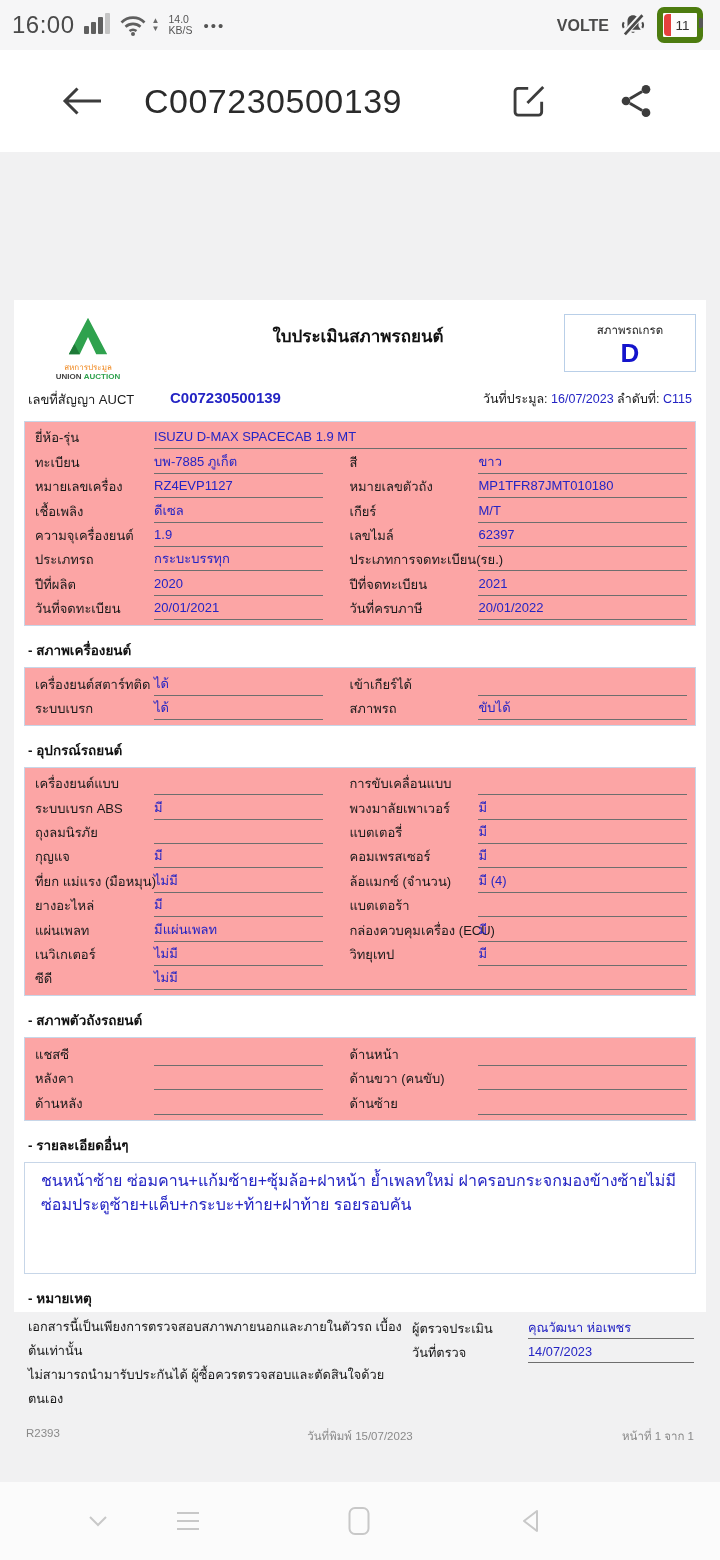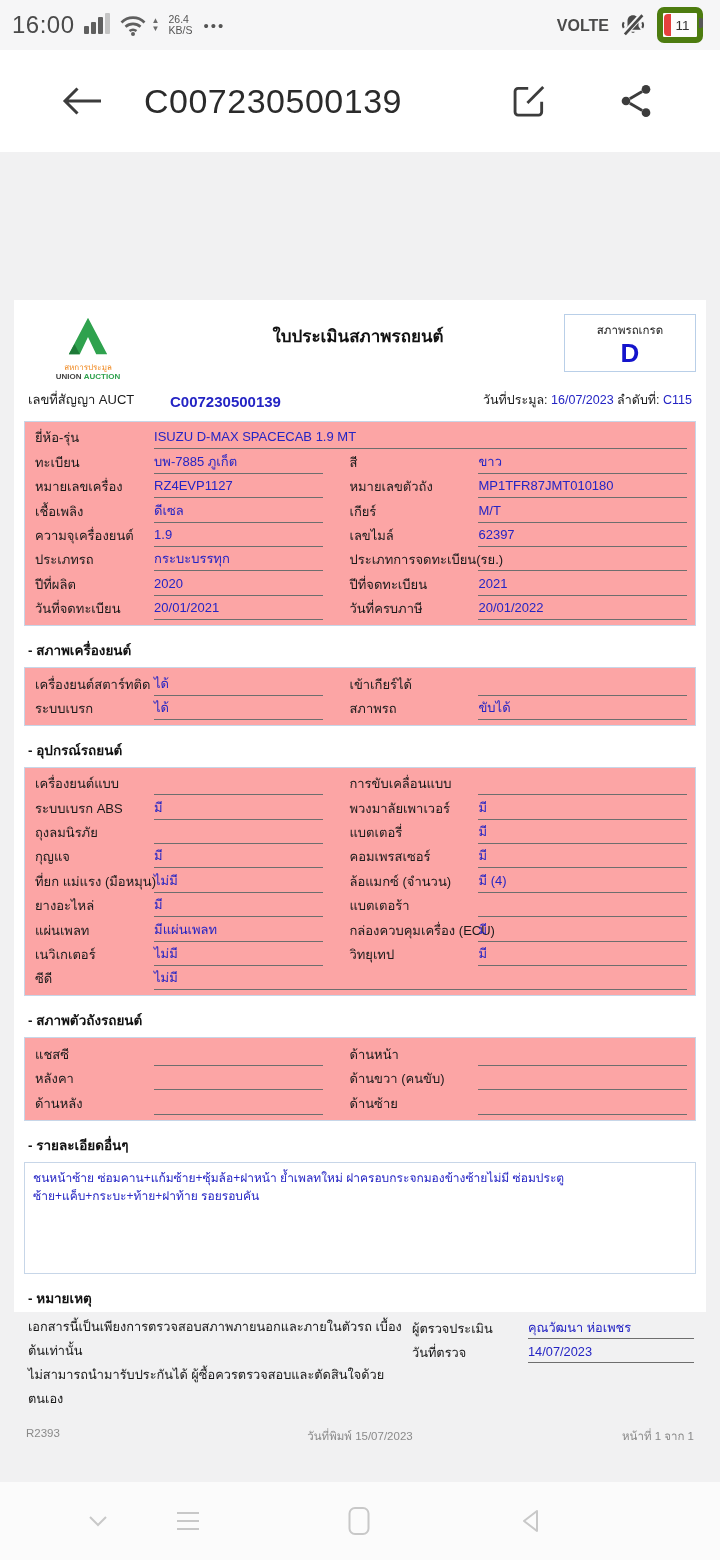--- a/index.html
+++ b/index.html
@@ -40,38 +40,38 @@
   .doc-header { display:flex; align-items:flex-start; }
   .logo { width:128px; text-align:center; padding-top:2px; }
   .logo-t1 { font-size:8px; color:#ef8418; line-height:9px; margin-top:1px;}
   .logo-t2 { font-size:8px; color:#444; font-weight:bold; line-height:9px;}
   .logo-t2 b { color:#2fa24e; }
   .doc-title { flex:1; text-align:center; font-size:17px; font-weight:bold; color:#111; padding-top:8px; }
   .grade-box { width:132px; border:1px solid #b9cfe8; text-align:center; padding:6px 0 4px; background:#fff; }
   .grade-label { font-size:11.5px; color:#222; }
   .grade-value { font-size:26px; font-weight:bold; color:#1414cc; line-height:28px; }
 
-  .contract-row { display:flex; align-items:flex-end; margin-top:8px; padding:0 4px; }
+  .contract-row { display:flex; align-items:flex-start; margin-top:8px; padding:0 4px; }
   .c-label { font-size:13px; color:#1a1a1a; width:142px; }
   .c-value { font-size:15px; font-weight:bold; color:#2424c4; }
   .c-right { margin-left:auto; font-size:12.5px; color:#1a1a1a; }
   .blue { color:#2424c4; }
 
   .section-header { font-size:13.5px; font-weight:bold; color:#111; margin:13px 0 6px 4px; }
   .info-box { border:1px solid #c7d6e8; background:#fca5a5; padding:3px 8px 5px 0; margin-top:11px; }
   .info-box.tight { margin-top:0; }
   .trow { display:grid; grid-template-columns:19.5% 28% 21% 31.5%; min-height:24.4px; align-items:end; }
   .tlabel { font-size:13px; color:#1a1a1a; padding-left:10px; white-space:nowrap; line-height:22px; }
   .tvalue { font-size:13px; color:#2424c4; border-bottom:1px solid #6e6e6e; margin-right:16px;
     line-height:22px; min-height:23px; white-space:nowrap; }
   .tvalue:last-child { margin-right:0; }
   .tvalue.tspan { grid-column:2 / 5; }
 
-  .details-box { border:1px solid #c7d6e8; min-height:112px; padding:6px 8px; margin-top:0;
-    font-size:12px; color:#2424c4; line-height:1.55; }
+  .details-box { border:1px solid #c7d6e8; min-height:112px; padding:6px 16px; margin-top:0;
+    font-size:16px; color:#2424c4; line-height:1.55; }
 
   .notes-wrap { display:flex; margin-top:4px; padding:0 2px; }
   .notes-left { flex:1; font-size:12.8px; color:#1a1a1a; line-height:24px; padding-left:2px; }
   .notes-right { width:282px; }
   .nr-row { display:flex; align-items:flex-end; min-height:24px; }
   .nr-label { width:116px; font-size:12.8px; color:#1a1a1a; line-height:21px; }
   .nr-value { flex:1; font-size:12.8px; color:#2424c4; border-bottom:1px solid #6e6e6e; line-height:21px; min-height:22px;}
 
   .doc-footer { display:flex; margin-top:16px; font-size:11.5px; color:#8a8a8a; padding:0 2px; }
   .doc-footer span { flex:1; }
@@ -101,21 +101,21 @@
         <path d="M2.5 9.5 A16 16 0 0 1 25.5 9.5" fill="none" stroke="#5f5f5f" stroke-width="2.6"></path>
         <path d="M6.5 13.8 A11 11 0 0 1 21.5 13.8" fill="none" stroke="#5f5f5f" stroke-width="2.6"></path>
         <path d="M10.5 18 A6 6 0 0 1 17.5 18" fill="none" stroke="#5f5f5f" stroke-width="2.6"></path>
         <circle cx="14" cy="21" r="2" fill="#5f5f5f"></circle>
       </svg>
       <span class="net-arrows">
           <span>▲</span>
           <span>▼</span>
         </span>
       <span class="net-speed">
-        <span>26.4</span>
+        <span>14.0</span>
           <span>KB/S</span>
       </span>
       <span class="sb-dots">•••</span>
     </div>
     <div class="sb-group">
       <span class="volte">
         <span>VO</span>
           <span>LTE</span>
       </span>
       <svg width="30" height="30" viewBox="0 0 24 24">

